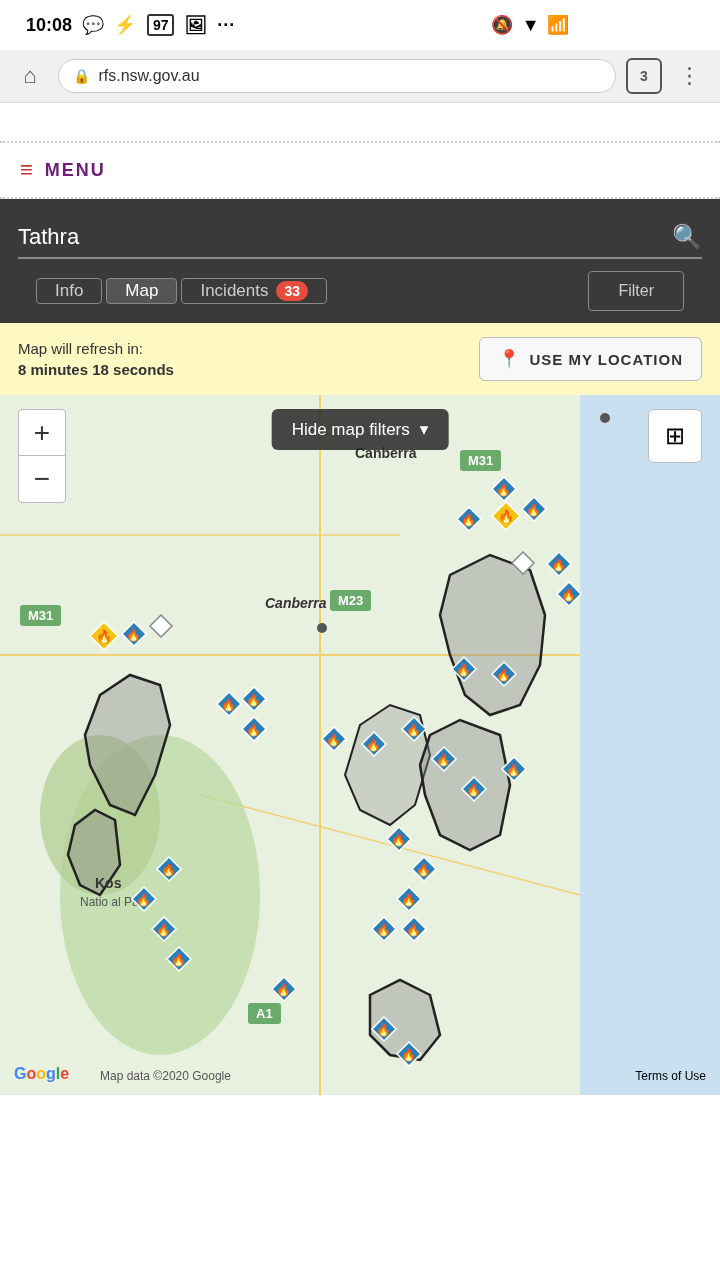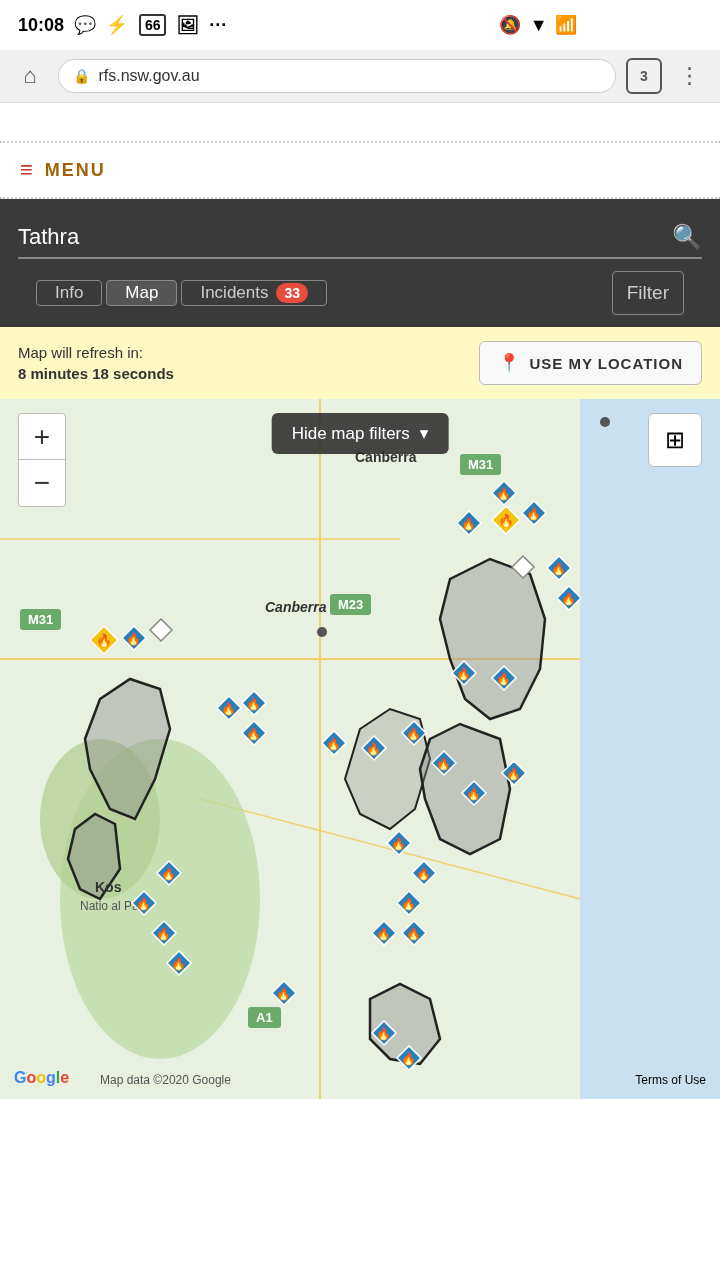--- a/index.html
+++ b/index.html
@@ -7,21 +7,21 @@
     body { width: 720px; min-height: 1280px; font-family: Arial, sans-serif; background: #fff; overflow-x: hidden; }
 
     
     .status-bar {
       width: 596px;
       height: 50px;
       background: #fff;
       display: flex;
       align-items: center;
       justify-content: space-between;
-      padding: 0 18px;
+      padding: 0 26px;
       font-size: 18px;
       font-weight: bold;
     }
     .status-left { display: flex; align-items: center; gap: 10px; }
     .status-right { display: flex; align-items: center; gap: 8px; }
 
     
     .browser-chrome {
       width: 720px;
       background: #f0f0f0;
@@ -74,21 +74,21 @@
     
     .menu-bar {
       width: 720px;
       padding: 14px 20px;
       border-bottom: 2px dotted #ccc;
       display: flex;
       align-items: center;
       gap: 12px;
     }
     .menu-icon { color: #c0392b; font-size: 22px; }
-    .menu-label { font-size: 18px; font-weight: bold; color: #a16207; letter-spacing: 2px; }
+    .menu-label { font-size: 18px; font-weight: bold; color: #701a75; letter-spacing: 2px; }
 
     
     .search-section {
       width: 720px;
       background: #3a3a3a;
       padding: 18px 18px 0 18px;
     }
     .search-box {
       width: 100%;
       background: transparent;
@@ -132,26 +132,26 @@
     }
     .incidents-badge {
       background: #e74c3c;
       color: #fff;
       border-radius: 12px;
       padding: 2px 8px;
       font-size: 14px;
       font-weight: bold;
     }
     .filter-btn {
-      padding: 10px 14px;
+      padding: 10px 29px;
       border: 1.5px solid #888;
       border-radius: 4px;
       background: transparent;
       color: #ccc;
-      font-size: 19px;
+      font-size: 16px;
       cursor: pointer;
     }
 
     
     .map-controls-bar {
       width: 720px;
       background: #fef9c3;
       padding: 14px 18px;
       display: flex;
       align-items: center;
@@ -325,21 +325,21 @@
     }
   </style>
 </head>
 <body>
 
 <div class="status-bar">
   <div class="status-left">
     <span>10:08</span>
     <span>💬</span>
     <span>⚡</span>
-    <span style="font-size:14px; font-weight:bold; border:2px solid #333; border-radius:3px; padding:1px 4px;">66</span>
+    <span style="font-size:14px; font-weight:bold; border:2px solid #333; border-radius:3px; padding:1px 4px;">97</span>
     <span>🖼</span>
     <span>···</span>
   </div>
   <div class="status-right">
     <span>🔕</span>
     <span>▼</span>
     <span>📶</span>
   </div>
 </div>
 

